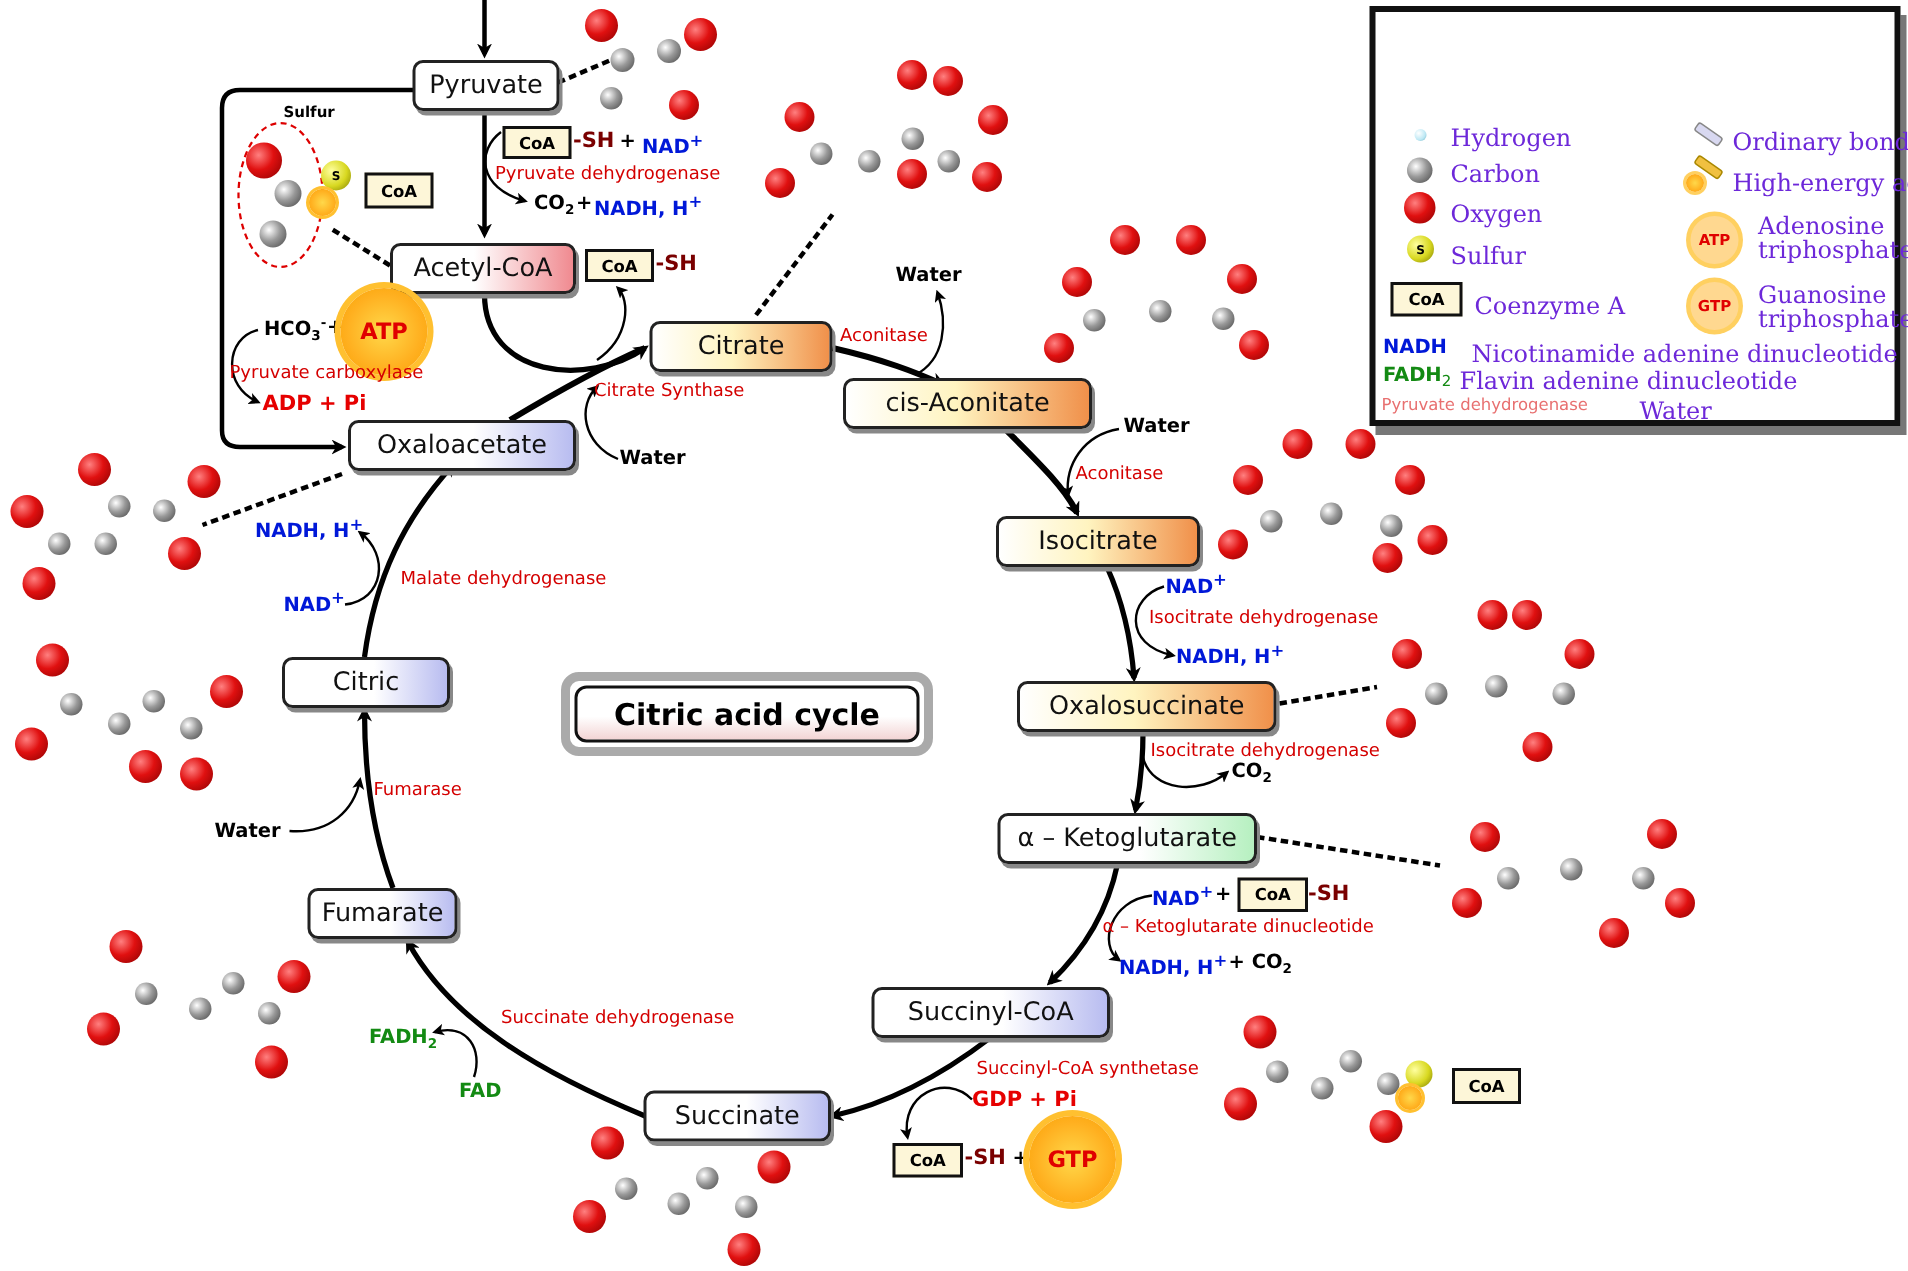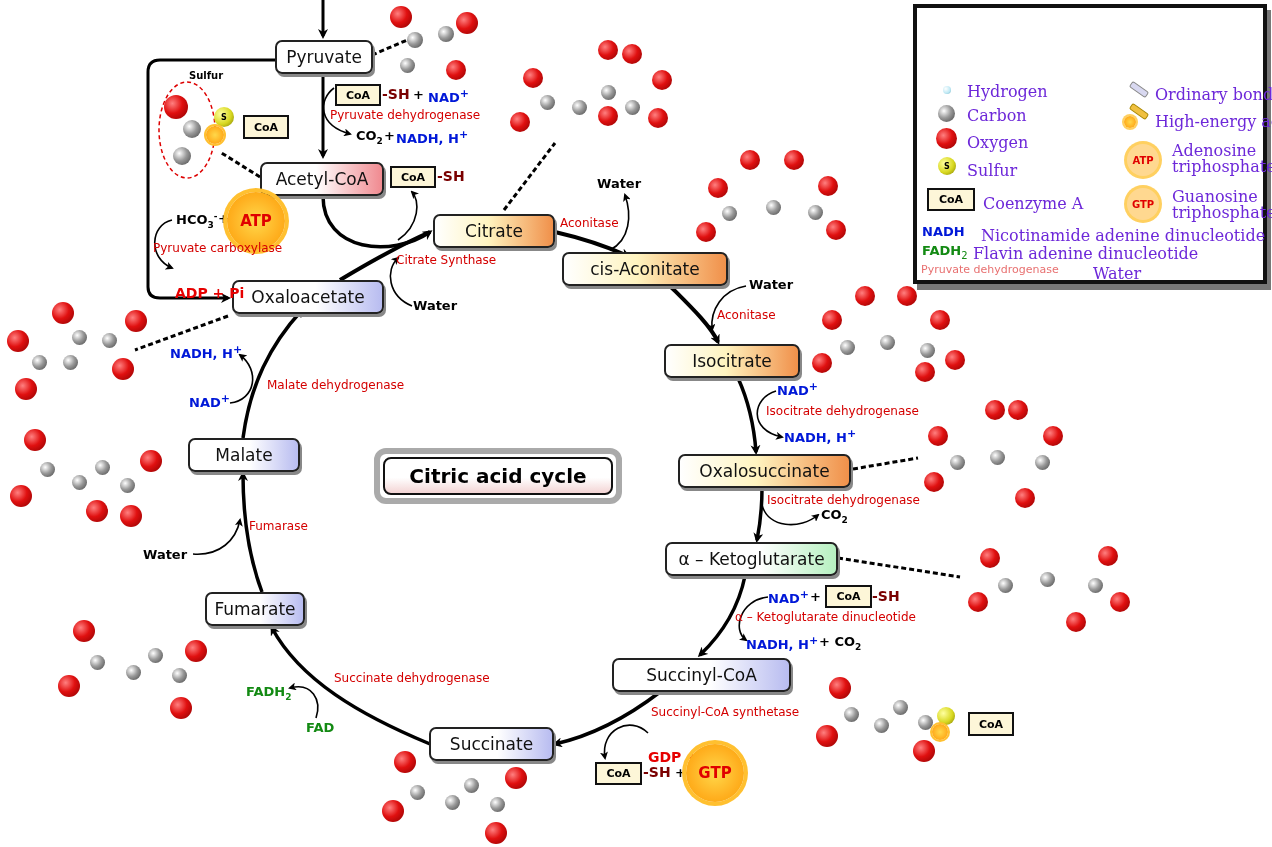--- a/index.html
+++ b/index.html
@@ -8,21 +8,21 @@
   .node{position:absolute;border:2px solid #222;border-radius:7px;font-family:"DejaVu Sans",sans-serif;font-size:17px;color:#111;display:flex;align-items:center;justify-content:center;box-shadow:2px 3px 0 #888;box-sizing:border-box;}
   .blue{background:linear-gradient(90deg,#fff 0%,#fff 55%,#b8bcf0 100%);}
   .orange{background:linear-gradient(90deg,#fff 0%,#fff4c0 45%,#f0904a 100%);}
   .pink{background:linear-gradient(90deg,#fff 0%,#fff 45%,#f08a90 100%);}
   .green{background:linear-gradient(90deg,#fff 0%,#fff 55%,#b6f0c0 100%);}
   .lbl{position:absolute;font-family:"DejaVu Sans",sans-serif;white-space:nowrap;}
   .enz{color:#d40000;font-size:12px;}
   .bk{color:#000;font-weight:bold;font-size:13px;}
   .nad{color:#0018d8;font-weight:bold;font-size:13px;}
   .fad{color:#138a13;font-weight:bold;font-size:13px;}
-  .red{color:#e60000;font-weight:bold;font-size:14px;margin-top:24px;}
+  .red{color:#e60000;font-weight:bold;font-size:14px;}
   .sh{color:#7a0000;font-weight:bold;font-size:14px;}
   .coa{position:absolute;border:2px solid #111;background:#fdf6d8;font-family:"DejaVu Sans",sans-serif;font-weight:bold;font-size:11px;display:flex;align-items:center;justify-content:center;box-sizing:border-box;}
   .burst{position:absolute;width:58px;height:58px;border-radius:50%;background:radial-gradient(circle,#ffd84a 0%,#ffb020 60%,#f7a000 100%);box-shadow:0 0 0 4px #ffc030;display:flex;align-items:center;justify-content:center;color:#e00000;font-weight:bold;font-size:15px;font-family:"DejaVu Sans",sans-serif;}
   #title-box{position:absolute;left:374px;top:448px;width:248px;height:56px;border:6px solid #aaa;border-radius:12px;box-sizing:border-box;}
   #title-inner{position:absolute;left:3px;top:3px;right:3px;bottom:3px;border:2px solid #111;border-radius:8px;background:linear-gradient(180deg,#fff 0%,#fff 55%,#f3d4d4 100%);display:flex;align-items:center;justify-content:center;font-weight:bold;font-size:20px;}
   #legend{position:absolute;left:913px;top:4px;width:354px;height:280px;border:4px solid #111;box-shadow:4px 6px 0 #777;background:#fff;box-sizing:border-box;}
   #legend-head{position:absolute;left:6px;top:6px;right:6px;height:62px;border:3px solid #111;background:linear-gradient(180deg,#ffff30 0%,#fff200 70%,#f0c000 100%);display:flex;align-items:center;justify-content:center;font-weight:bold;font-size:28px;box-sizing:border-box;}
   .lg{position:absolute;font-family:"DejaVu Serif",serif;font-size:16px;color:#6d28d9;white-space:nowrap;}
   .atom{position:absolute;border-radius:50%;}
   .O{background:radial-gradient(circle at 35% 35%,#ff8080 0%,#e01010 45%,#8a0000 100%);}
@@ -111,31 +111,31 @@
   </div>
 <div class="node orange" style="left:664px;top:344px;width:136px;height:34px;">
     <span>Isocitrate</span>
   </div>
 <div class="node orange" style="left:678px;top:454px;width:173px;height:34px;">
     <span>Oxalosuccinate</span>
   </div>
 <div class="node green" style="left:665px;top:542px;width:173px;height:34px;">
     <span>α – Ketoglutarate</span>
   </div>
-<div class="node blue" style="left:612px;top:658px;width:179px;height:34px;">
+<div class="node blue" style="left:581px;top:658px;width:159px;height:34px;">
     <span>Succinyl-CoA</span>
   </div>
 <div class="node blue" style="left:429px;top:727px;width:125px;height:34px;">
     <span>Succinate</span>
   </div>
 <div class="node blue" style="left:205px;top:592px;width:100px;height:34px;">
     <span>Fumarate</span>
   </div>
 <div class="node blue" style="left:188px;top:438px;width:112px;height:34px;">
-    <span>Malate</span>
+    <span>Citric</span>
   </div>
 <div class="node blue" style="left:232px;top:280px;width:152px;height:34px;">
     <span>Oxaloacetate</span>
   </div>
 
 <div id="title-box">
     <div id="title-inner">Citric acid cycle</div>
   </div>
 
 <div class="coa" style="left:335px;top:84px;width:46px;height:22px;">CoA</div>

